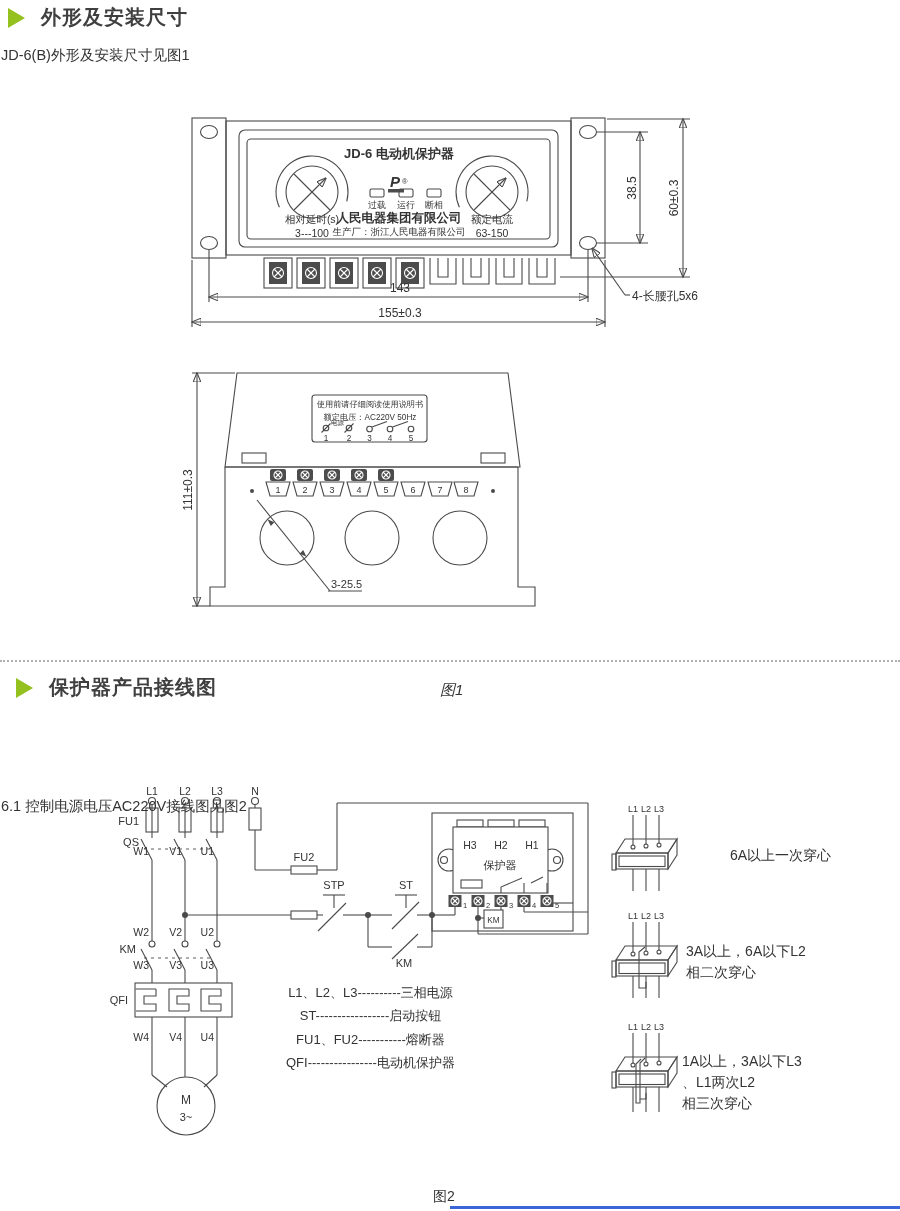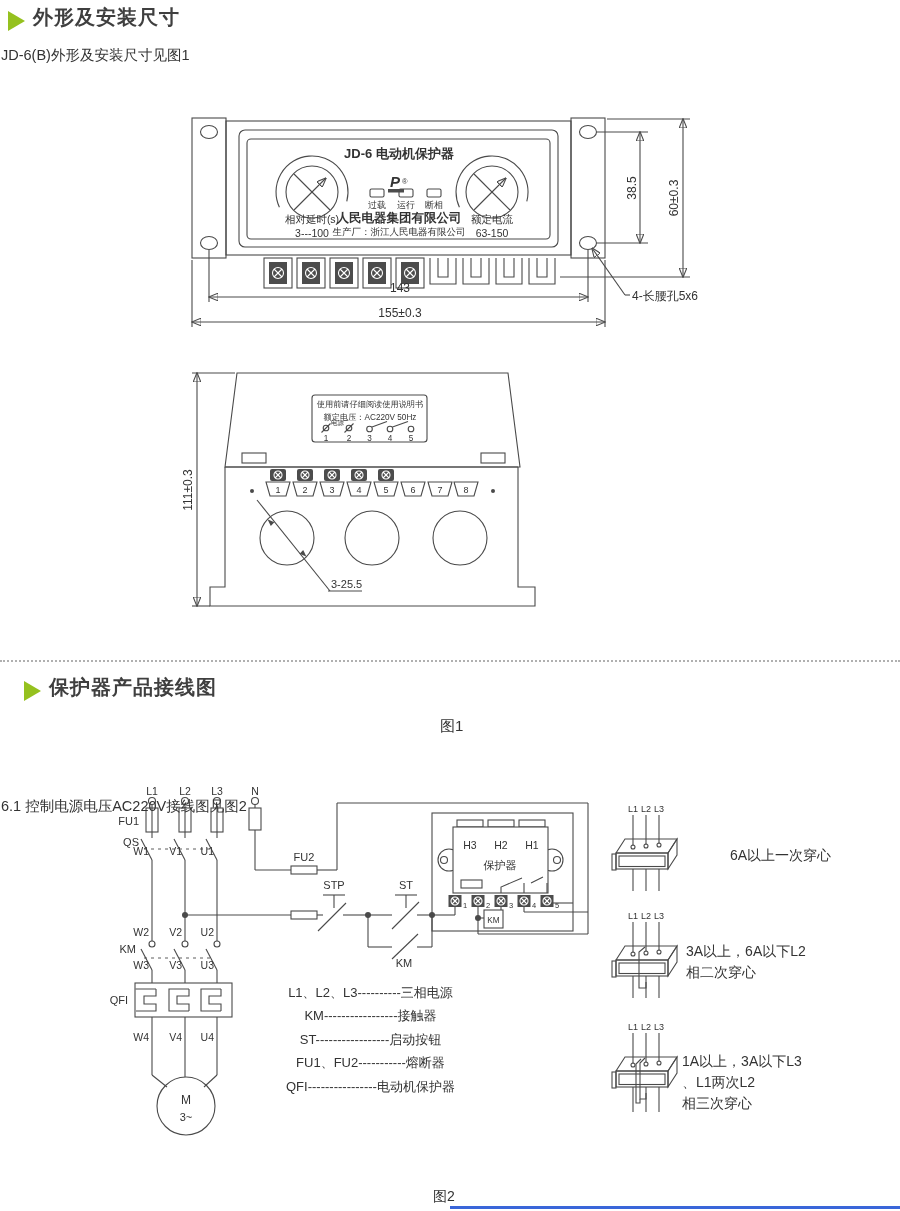--- a/index.html
+++ b/index.html
@@ -1,18 +1,18 @@
 <!DOCTYPE html>
 <html><head>
 <meta charset="utf-8">
 <style>
   html,body{margin:0;padding:0;background:#fff;}
   body{width:900px;height:1211px;position:relative;font-family:"Liberation Sans",sans-serif;color:#333;overflow:hidden;}
   .abs{position:absolute;}
-  .sec-head{display:flex;align-items:flex-end;gap:8px;}
+  .sec-head{display:flex;align-items:center;gap:16px;}
   .tri{width:0;height:0;border-top:10px solid transparent;border-bottom:10px solid transparent;border-left:17px solid #95c11f;}
   .sec-title{font-size:20px;font-weight:600;color:#3f3f3f;letter-spacing:1px;}
   .sub{font-size:14.5px;color:#333;}
   .figcap{font-size:15px;color:#333;}
   .divider{left:0;top:660px;width:900px;height:0;border-top:2px dotted #b0b0b0;}
   .legend{left:286px;top:981px;font-size:13px;line-height:23.4px;color:#333;text-align:center;}
   .ctcap{font-size:14px;line-height:21px;color:#333;}
   .footer-line{left:450px;top:1206px;width:450px;height:3px;background:#3a66d9;}
   svg{position:absolute;left:0;top:0;}
   #art line,#art path,#art rect,#art circle,#art ellipse,#art polygon,#art polyline{stroke:#4a4a4a;fill:none;stroke-width:1.1;}
@@ -474,30 +474,29 @@
     <path d="M646 875 V881 H640 V845 L645 840"></path>
     <path d="M640 881 V885 H636 V846 L641 841"></path>
     <line x1="633" y1="869" x2="633" y2="894"></line>
       <line x1="646" y1="869" x2="646" y2="894"></line>
       <line x1="659" y1="869" x2="659" y2="894"></line>
   </g>
 </svg>
 
 <div class="abs divider"></div>
 
-<div class="abs sec-head" style="left:24px;top:674px;">
+<div class="abs sec-head" style="left:16px;top:674px;">
   <span class="tri"></span>
   <span class="sec-title">保护器产品接线图</span>
 </div>
-<div class="abs figcap" style="left:440px;top:717px;">图1</div>
+<div class="abs figcap" style="left:440px;top:681px;font-style:italic;">图1</div>
 <div class="abs sub" style="left:1px;top:764px;margin-top:33px;">6.1 控制电源电压AC220V接线图见图2</div>
 
 <div class="abs legend">
   <div>L1、L2、L3----------三相电源</div>
-  <div>KM-----------------接触器</div>
   <div>ST-----------------启动按钮</div>
   <div>FU1、FU2-----------熔断器</div>
   <div>QFI----------------电动机保护器</div>
 </div>
 
 <div class="abs ctcap" style="left:686px;top:845px;margin-left:44px;">
   <div>6A以上一次穿心</div>
 </div>
 <div class="abs ctcap" style="left:686px;top:941px;">
   <div>3A以上，6A以下L2</div>

